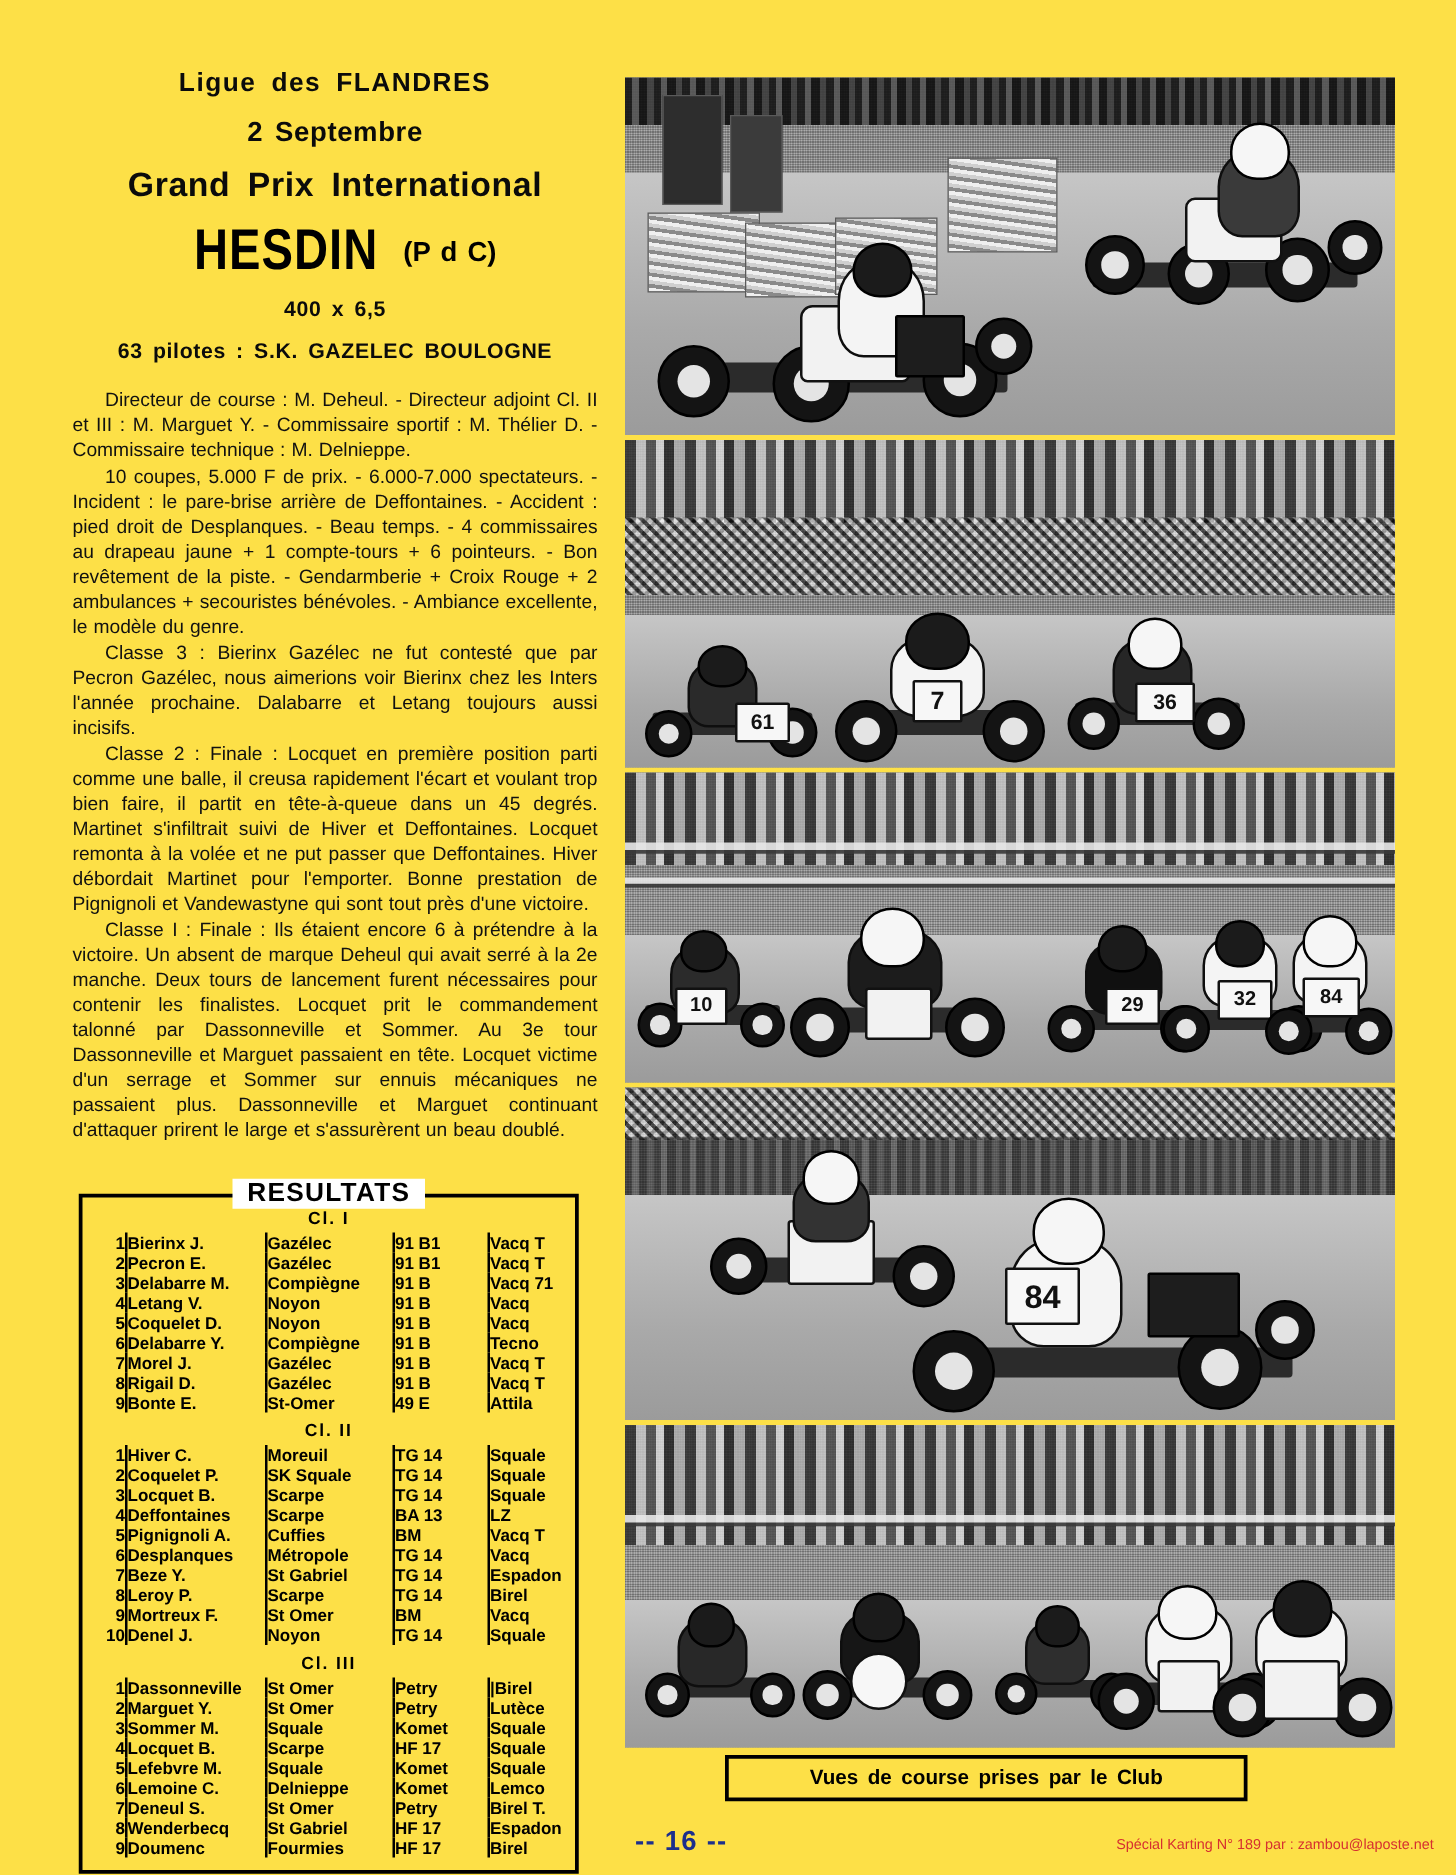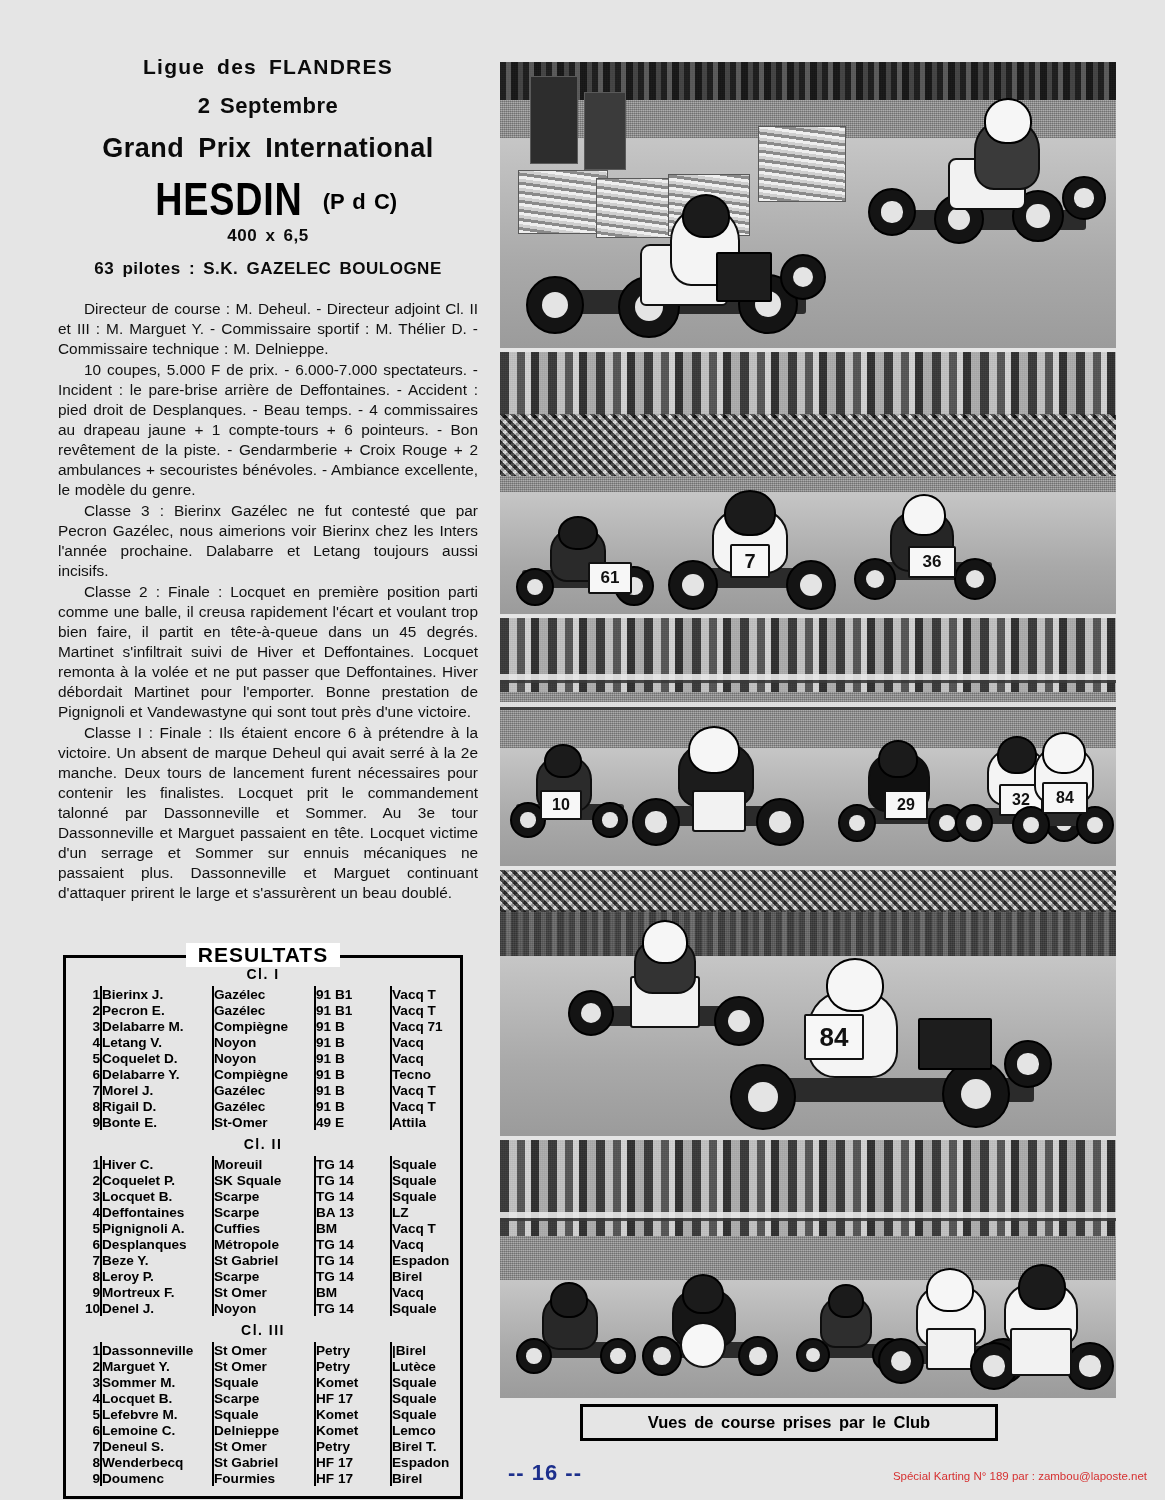--- a/index.html
+++ b/index.html
@@ -9,21 +9,21 @@
     background: #ffffff;
   }
   body {
     font-family: "Liberation Sans", sans-serif;
     color: #000000;
   }
   #page {
     position: relative;
     width: 1165px;
     height: 1500px;
-    background: #e5e5e5;
+    background: #fde047;
     overflow: hidden;
   }
 
   
   #left-col {
     position: absolute;
     left: 58px;
     top: 55px;
     width: 420px;
   }
@@ -45,20 +45,21 @@
     margin-bottom: 14px;
     word-spacing: 3px;
   }
   #hdr-gp {
     font-size: 27px;
     margin-bottom: 8px;
     word-spacing: 6px;
   }
   #hdr-town-row {
     text-align: center;
+    margin-bottom: 12px;
     white-space: nowrap;
   }
   #hdr-town {
     font-size: 46px;
     font-weight: bold;
     letter-spacing: 1px;
     font-stretch: condensed;
     transform: scaleX(0.82);
     display: inline-block;
     transform-origin: center;
@@ -650,21 +651,21 @@
 
     <div class="kart" style="left:338px; top:132px; width:130px; height:92px;">
       <div class="chassis" style="left:8px; right:8px; bottom:18px; height:16px;"></div>
       <div class="wheel" style="left:0;   bottom:0; width:34px; height:34px;"></div>
       <div class="wheel" style="right:2px; bottom:0; width:34px; height:34px;"></div>
       <div class="driver" style="left:30px; top:2px; width:58px; height:56px; background:#101010;"></div>
       <div class="helmet dark" style="left:40px; top:-10px; width:36px; height:34px;"></div>
       <div class="num" style="left:46px; top:40px; width:40px; height:26px; font-size:16px;">29</div>
     </div>
 
-    <div class="kart" style="left:455px; top:126px; width:130px; height:98px;">
+    <div class="kart" style="left:430px; top:126px; width:130px; height:98px;">
       <div class="chassis" style="left:8px; right:8px; bottom:18px; height:16px;"></div>
       <div class="wheel" style="left:0;   bottom:0; width:34px; height:34px;"></div>
       <div class="wheel" style="right:2px; bottom:0; width:34px; height:34px;"></div>
       <div class="driver" style="left:32px; top:4px; width:56px; height:54px;"></div>
       <div class="helmet dark" style="left:42px; top:-8px; width:36px; height:34px;"></div>
       <div class="num" style="left:44px; top:40px; width:40px; height:28px; font-size:16px;">32</div>
     </div>
 
     <div class="kart" style="left:512px; top:122px; width:102px; height:104px;">
       <div class="chassis" style="left:6px; right:6px; bottom:18px; height:16px;"></div>

